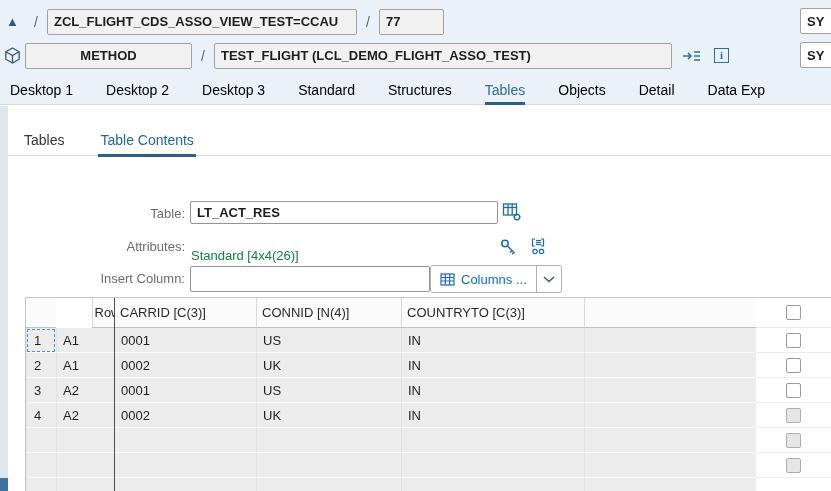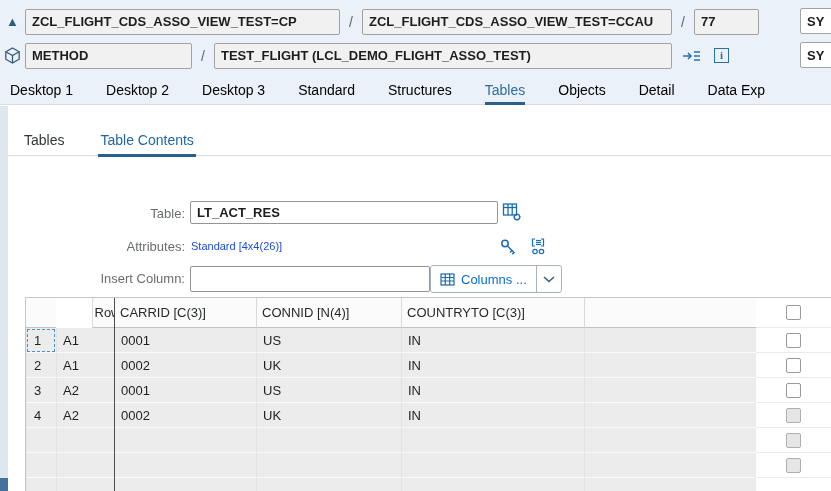--- a/index.html
+++ b/index.html
@@ -16,21 +16,21 @@
   .lead-ico { width:25px; display:flex; justify-content:center; align-items:center; flex:0 0 25px; }
   .stack-tri { color:#2b5d84; font-size:13px; line-height:13px; }
   .fld { height:26px; border:1px solid #a2a2a2; background:#f1f1f1; border-radius:2px;
     font-family:"Liberation Sans", sans-serif; font-size:13px; font-weight:600; color:#1d1d1d;
     padding:0 6px; outline:none; }
   .fld.white { background:#fff; }
   .sep { width:22px; text-align:center; color:#5b6770; font-size:14px; flex:0 0 22px; }
   .w1 { width:315px; flex:0 0 315px; }
   .w2 { width:310px; flex:0 0 310px; }
   .w3 { width:65px;  flex:0 0 65px; }
-  .w4 { width:167px; flex:0 0 167px; }
+  .w4 { width:167px; flex:0 0 167px;text-align:center; }
   .w5 { width:458px; flex:0 0 458px; }
   .sy { position:absolute; left:800px; top:0; width:45px; flex:none; }
   .mini-ico { display:inline-flex; align-items:center; justify-content:center; cursor:pointer; }
   .goto { margin-left:10px; }
   .info { margin-left:13px; width:15px; height:15px; border:1px solid #2a6fa8; color:#2a6fa8;
     font-family:"Liberation Serif", serif; font-size:11px; font-weight:bold; line-height:13px;
     text-align:center; }
 
   
   .tabstrip { display:flex; margin:13px 0 0 10px; height:23px; }
@@ -47,21 +47,21 @@
     border-bottom:1px solid #d9d9d9; padding:27px 0 0 14px; display:flex; background:#fff; }
   .subtab { margin-right:32px; font-size:14px; color:#32363a; padding:0 2px 4px 2px; cursor:pointer; }
   .subtab.sel { color:#1d66a5; border-bottom:3px solid #29618c; margin-bottom:-2px; }
 
   
   .lbl { position:absolute; left:20px; width:165px; text-align:right; font-size:13px;
     color:#6a6d70; line-height:26px; }
   .tbl-input { position:absolute; left:190px; top:201px; width:308px; height:23px;
     border:1px solid #949494; background:#fff; border-radius:2px; font-size:13px; font-weight:600;
     color:#1d1d1d; padding:0 6px; font-family:"Liberation Sans", sans-serif; outline:none; }
-  .attr-val { position:absolute; left:191px; top:240px; font-size:11px; color:#1d4ed8; }
+  .attr-val { position:absolute; left:191px; top:248px; font-size:13px; color:#15803d; }
   .ins-input { position:absolute; left:190px; top:266px; width:240px; height:26px;
     border:1px solid #949494; background:#fff; border-radius:2px; font-size:13px; color:#1d1d1d;
     padding:0 6px; font-family:"Liberation Sans", sans-serif; outline:none; }
   .ico-abs { position:absolute; cursor:pointer; }
   .cols-btn { position:absolute; left:430px; top:265px; height:28px; display:flex;
     border:1px solid #aab3bc; border-radius:3px; background:#fff; overflow:hidden; cursor:pointer; }
   .cols-main { display:flex; align-items:center; padding:0 9px; color:#0a6ed1; font-size:13px; }
   .cols-main svg { margin-right:6px; }
   .cols-arrow { display:flex; align-items:center; justify-content:center; width:25px;
     border-left:1px solid #aab3bc; }
@@ -92,21 +92,20 @@
 </head>
 <body>
 
 <div id="app">
 
   <div class="hdr">
     <div class="hdr-row r1">
       <span class="lead-ico">
           <span class="stack-tri">▲</span>
         </span>
-      <input class="fld w1" readonly="" value="ZCL_FLIGHT_CDS_ASSO_VIEW_TEST=CP" style="">
       <span class="sep">/</span>
       <input class="fld w2" readonly="" value="ZCL_FLIGHT_CDS_ASSO_VIEW_TEST=CCAU" style="">
       <span class="sep">/</span>
       <input class="fld w3" readonly="" value="77" style="">
       <input class="fld white sy" readonly="" value="SY" style="">
     </div>
     <div class="hdr-row r2">
       <span class="lead-ico">
         <svg width="17" height="17" viewBox="0 0 16 16" fill="none" stroke="#33597a" stroke-width="1.2">
           <polygon points="8,1 14.3,4.5 14.3,11.5 8,15 1.7,11.5 1.7,4.5"></polygon>

